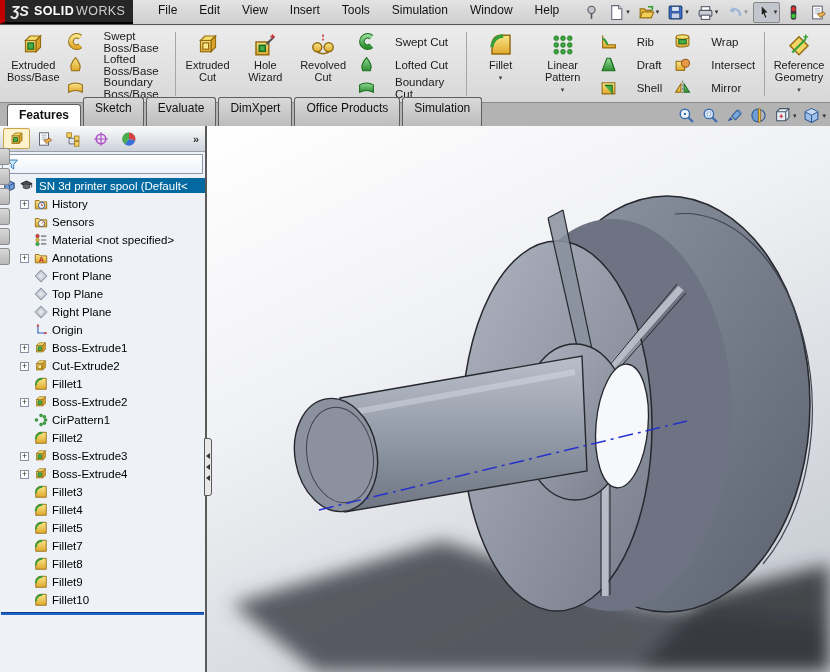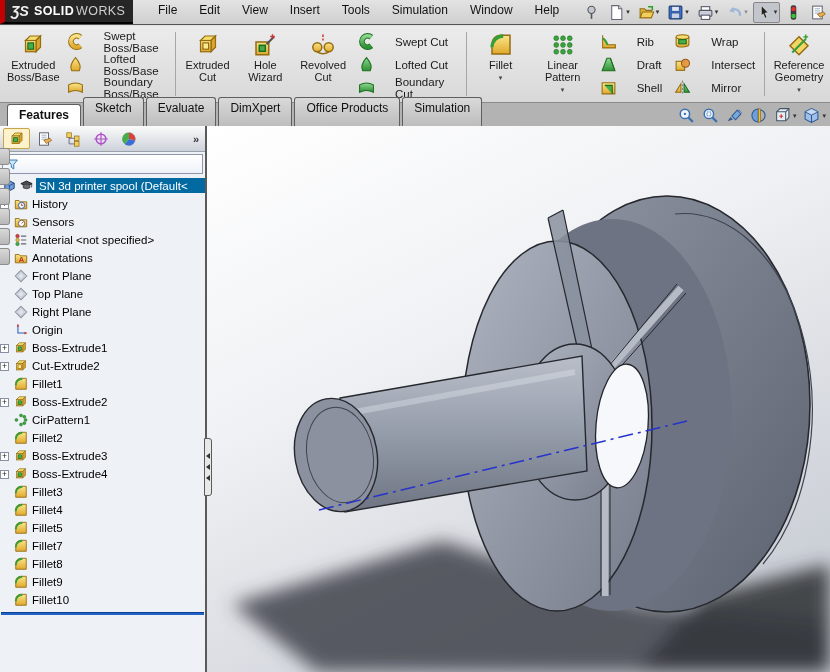--- a/index.html
+++ b/index.html
@@ -61,21 +61,21 @@
   .ptab svg{width:16px;height:16px;}
   .ptab.active{background:#fdf2cc;border:1px solid #caa64a;}
   .pmore{margin-left:auto;font-size:11px;color:#333;padding-right:3px;font-weight:bold;}
   .pfilter{height:20px;margin:2px 2px 1px;border:1px solid #8d96a8;background:linear-gradient(#fff,#eef2f8);
            display:flex;align-items:center;padding-left:3px;}
   .pfilter svg{width:13px;height:13px;}
   .tree{position:relative;padding-top:1px;}
   .rootrow{display:flex;align-items:center;height:19px;padding-left:2px;}
   .rootrow svg{width:15px;height:15px;margin-right:2px;flex:none;}
   .rootlbl{background:#0369a1;color:#fff;font-size:11.5px;padding:1.5px 3px;white-space:nowrap;flex:1;overflow:hidden;}
-  .trow{display:flex;align-items:center;height:18px;padding-left:0;font-size:11.5px;color:#000;}
+  .trow{display:flex;align-items:center;height:18px;padding-left:20px;font-size:11.5px;color:#000;}
   .texp{width:9px;height:9px;border:1px solid #8790a2;background:#fff;font-size:8.5px;line-height:7px;
         text-align:center;margin-right:5px;color:#222;flex:none;}
   .texp.none{visibility:hidden;}
   .tic{width:14px;height:14px;margin-right:4px;flex:none;}
   .tlb{white-space:nowrap;}
   .rollback{height:3px;background:#1f63c8;border-top:1px solid #0c3f8e;margin:3px 1px 0;}
   .splitter{position:absolute;right:-7px;top:312px;width:8px;height:58px;background:#e8e8e8;
             border:1px solid #5a5a5a;border-radius:0 3px 3px 0;display:flex;flex-direction:column;
             align-items:center;justify-content:center;gap:5px;z-index:5;}
   .splitter i{width:0;height:0;border-top:3px solid transparent;border-bottom:3px solid transparent;border-right:4px solid #333;}

